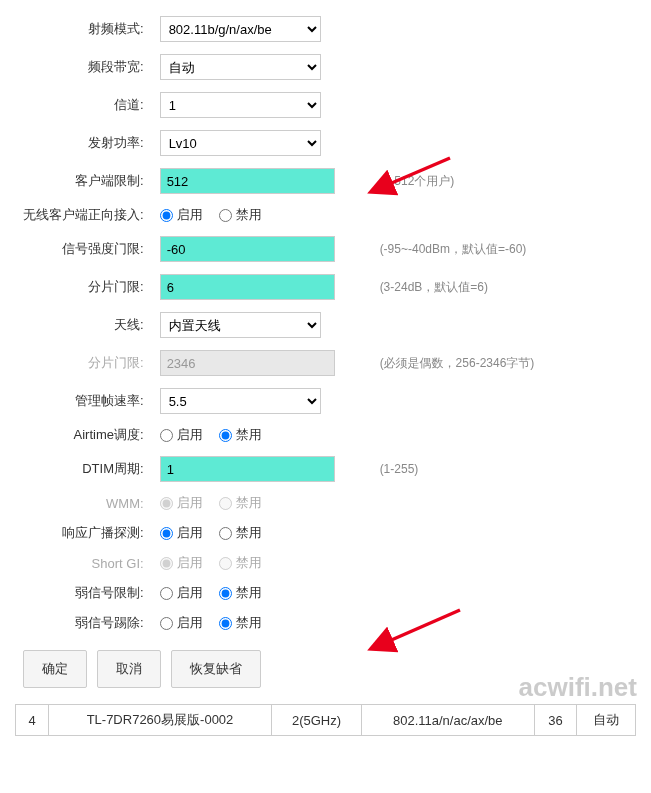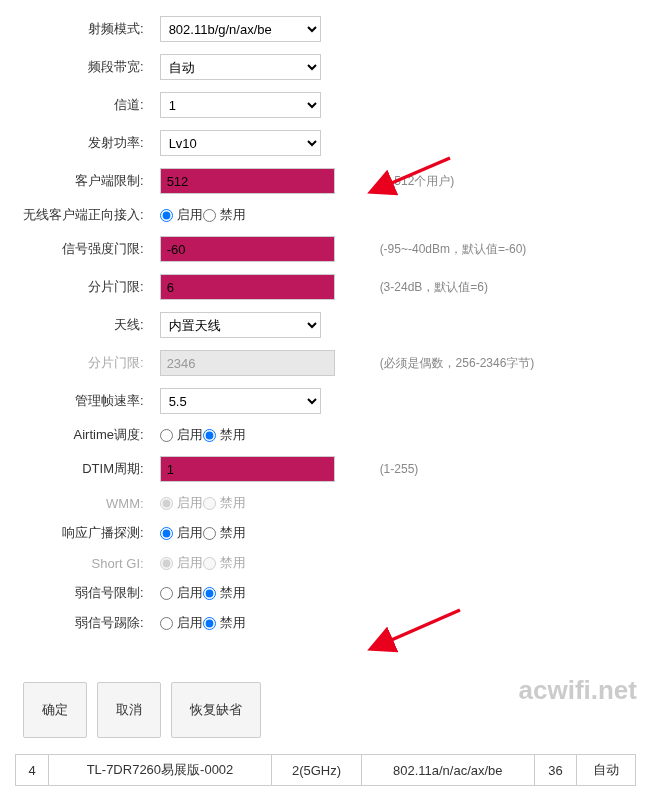--- a/index.html
+++ b/index.html
@@ -45,33 +45,33 @@
       border: 1px solid #ccc;
       background: #fff;
       font-size: 13px;
       padding: 2px 4px;
       appearance: auto;
     }
     input.form-input {
       width: 175px;
       height: 26px;
       border: 1px solid #ccc;
-      background: #be185d;
+      background: #5eead4;
       font-size: 13px;
       padding: 2px 6px;
     }
     input.form-input.disabled-input {
       background: #e8e8e8;
       color: #999;
       border: 1px solid #ccc;
     }
     .radio-group {
       display: flex;
       align-items: center;
-      gap: 0;
+      gap: 16px;
     }
     .radio-label {
       display: flex;
       align-items: center;
       gap: 4px;
       cursor: pointer;
     }
     .radio-label.disabled-radio {
       color: #aaa;
     }
@@ -80,28 +80,27 @@
     }
     input[type="radio"]:disabled {
       cursor: default;
     }
     .btn-row {
       padding: 12px 8px;
       display: flex;
       gap: 10px;
     }
     .btn {
-      padding: 18px 18px;
+      padding: 9px 18px;
       border: 1px solid #ccc;
       background: #f5f5f5;
       font-size: 13px;
       cursor: pointer;
       border-radius: 2px;
       color: #333;
-      margin-top: 32px;
     }
     
     .footer-table {
       width: 100%;
       border-collapse: collapse;
       margin-top: 4px;
       border-top: 1px solid #ccc;
       border-left: 1px solid #ccc;
     }
     .footer-table td, .footer-table th {

